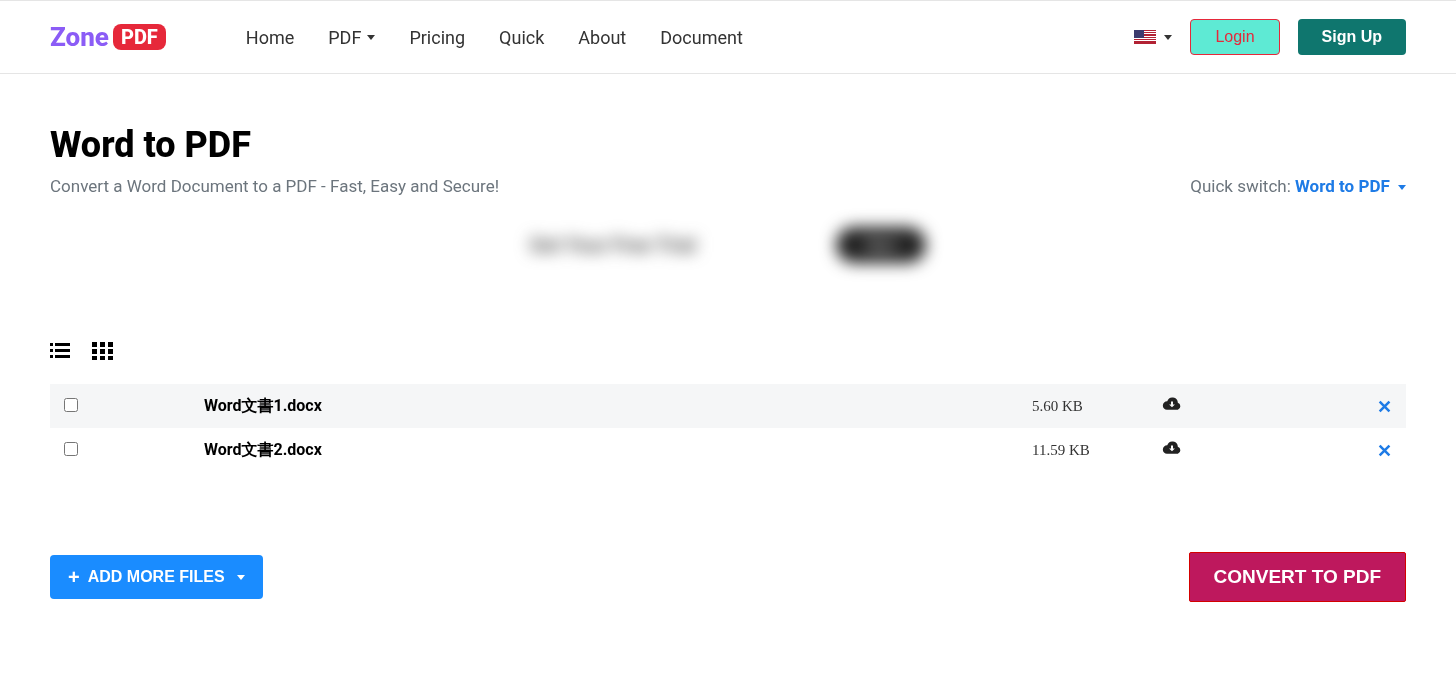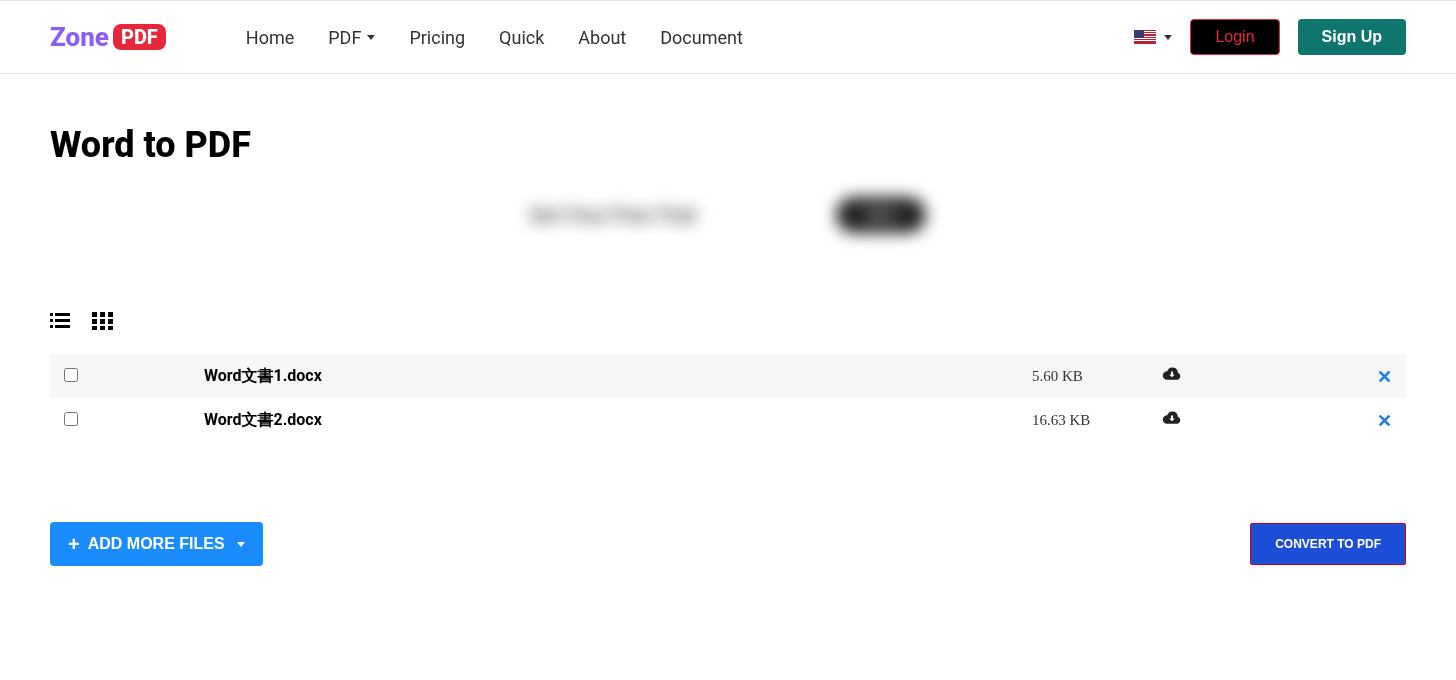--- a/index.html
+++ b/index.html
@@ -8,21 +8,21 @@
 .logo { font-size: 26px; font-weight: 800; display: flex; align-items: center; gap: 4px; }
 .logo-zone { color: #8b5cf6; }
 .logo-pdf { background: #e6283a; color: #fff; border-radius: 8px; padding: 1px 8px; font-weight: 800; font-size: 20px; }
 .nav { display: flex; align-items: flex-start; gap: 34px; margin-left: 80px; }
 .nav a { text-decoration: none; color: #333; font-size: 18px; display: flex; align-items: center; gap: 6px; cursor: pointer; }
 .caret { width: 0; height: 0; border-left: 4px solid transparent; border-right: 4px solid transparent; border-top: 5px solid #333; display: inline-block; }
 .right-side { margin-left: auto; display: flex; align-items: center; gap: 18px; }
 .flag-wrap { display: flex; align-items: center; gap: 8px; cursor: pointer; }
 .flag { width: 22px; height: 14px; background: linear-gradient(to bottom, #b22234 0%, #b22234 8%, #fff 8%, #fff 16%, #b22234 16%, #b22234 24%, #fff 24%, #fff 32%, #b22234 32%, #b22234 40%, #fff 40%, #fff 48%, #b22234 48%, #b22234 56%, #fff 56%, #fff 64%, #b22234 64%, #b22234 72%, #fff 72%, #fff 80%, #b22234 80%, #b22234 100%); position: relative; }
 .flag::before { content: ""; position: absolute; top: 0; left: 0; width: 10px; height: 8px; background: #3c3b6e; }
-.btn-login { border: 1px solid #e6283a; color: #e6283a; background: #000000; padding: 8px 24px; border-radius: 4px; font-size: 16px; cursor: pointer; }
+.btn-login { border: 1px solid #e6283a; color: #e6283a; background: #5eead4; padding: 8px 24px; border-radius: 4px; font-size: 16px; cursor: pointer; }
 .btn-signup { border: none; background: #0f766e; color: #fff; padding: 9px 24px; border-radius: 4px; font-size: 16px; font-weight: 600; cursor: pointer; }
 .container { padding: 50px 50px 20px 50px; }
 h1 { font-size: 36px; font-weight: 800; color: #000; margin-bottom: 10px; }
 .subtitle-row { display: flex; justify-content: space-between; align-items: flex-start; }
 .subtitle { color: #6c757d; font-size: 17px; }
 .quick-switch { color: #6c757d; font-size: 17px; }
 .quick-switch a { color: #1e7be6; font-weight: 700; text-decoration: none; cursor: pointer; }
 .quick-caret { width: 0; height: 0; border-left: 4px solid transparent; border-right: 4px solid transparent; border-top: 5px solid #1e7be6; display: inline-block; margin-left: 4px; vertical-align: middle; }
 .ad-banner { width: 520px; height: 54px; margin: 22px auto 0 auto; display: flex; align-items: center; justify-content: center; gap: 140px; filter: blur(8px); }
 .ad-text { color: #444; font-size: 20px; font-weight: 600; }
@@ -40,21 +40,21 @@
 .col-size { width: 130px; text-align: left; font-size: 15px; color: #333; font-family: Liberation Serif, serif; }
 .col-dl { width: 200px; cursor: pointer; }
 .cloud-icon-svg { width: 20px; height: 18px; }
 .col-remove { width: 30px; text-align: right; cursor: pointer; }
 .remove-x { color: #1e7be6; font-weight: 800; font-size: 18px; }
 .actions { display: flex; align-items: center; gap: 12px; margin-top: 80px; }
 .btn-add, .btn-clear { background: #1a8cff; color: #fff; border: none; padding: 12px 18px; border-radius: 4px; font-size: 16px; font-weight: 700; cursor: pointer; display: flex; align-items: center; gap: 8px; }
 .btn-add .caretw { width: 0; height: 0; border-left: 4px solid transparent; border-right: 4px solid transparent; border-top: 5px solid #fff; display: inline-block; margin-left: 4px; }
 .plus-icon { font-size: 20px; font-weight: 800; line-height: 1; }
 .trash-svg { width: 16px; height: 18px; }
-.btn-convert { margin-left: auto; background: #1d4ed8; color: #fff; border: 1px solid #d40000; padding: 13px 24px; border-radius: 2px; font-size: 12px; font-weight: 700; cursor: pointer; }
+.btn-convert { margin-left: auto; background: #be185d; color: #fff; border: 1px solid #d40000; padding: 13px 24px; border-radius: 2px; font-size: 19px; font-weight: 700; cursor: pointer; }
 </style>
 </head>
 <body>
 
 <header class="topbar">
   <div class="logo">
     <span class="logo-zone">Zone</span>
     <span class="logo-pdf">PDF</span>
   </div>
   <nav class="nav">
@@ -73,20 +73,30 @@
       <span class="flag"></span>
       <span class="caret"></span>
     </div>
     <button class="btn-login">Login</button>
     <button class="btn-signup">Sign Up</button>
   </div>
 </header>
 
 <main class="container">
   <h1>Word to PDF</h1>
+  <div class="subtitle-row">
+    <p class="subtitle">Convert a Word Document to a PDF - Fast, Easy and Secure!</p>
+    <div class="quick-switch">
+      <span>Quick switch: </span>
+      <a>
+        <span>Word to PDF</span>
+        <span class="quick-caret"></span>
+      </a>
+    </div>
+  </div>
 
   <div class="ad-banner">
     <span class="ad-text">Get Your Free Trial</span>
     <span class="ad-btn">Start</span>
   </div>
 
   <div class="view-toggles">
     <span class="vt-btn">
       <svg class="list-icon-svg" viewBox="0 0 20 18">
         <rect x="0" y="1" width="3" height="3" fill="#000"></rect>
@@ -122,21 +132,21 @@
           <path d="M19 8.5a6.5 6.5 0 0 0-12.7-1.8A5 5 0 0 0 6 17h13a4.5 4.5 0 0 0 0-8.5zM12 14l-3.5-3.5h2.3V7h2.4v3.5h2.3L12 14z"></path>
         </svg>
       </div>
       <div class="col-remove">
         <span class="remove-x">✕</span>
       </div>
     </div>
     <div class="file-row">
       <div class="col-check"><input type="checkbox" style=""></div>
       <div class="col-name">Word文書2.docx</div>
-      <div class="col-size">16.63 KB</div>
+      <div class="col-size">11.59 KB</div>
       <div class="col-dl">
         <svg class="cloud-icon-svg" viewBox="0 0 24 20" fill="#222">
           <path d="M19 8.5a6.5 6.5 0 0 0-12.7-1.8A5 5 0 0 0 6 17h13a4.5 4.5 0 0 0 0-8.5zM12 14l-3.5-3.5h2.3V7h2.4v3.5h2.3L12 14z"></path>
         </svg>
       </div>
       <div class="col-remove">
         <span class="remove-x">✕</span>
       </div>
     </div>
   </div>

